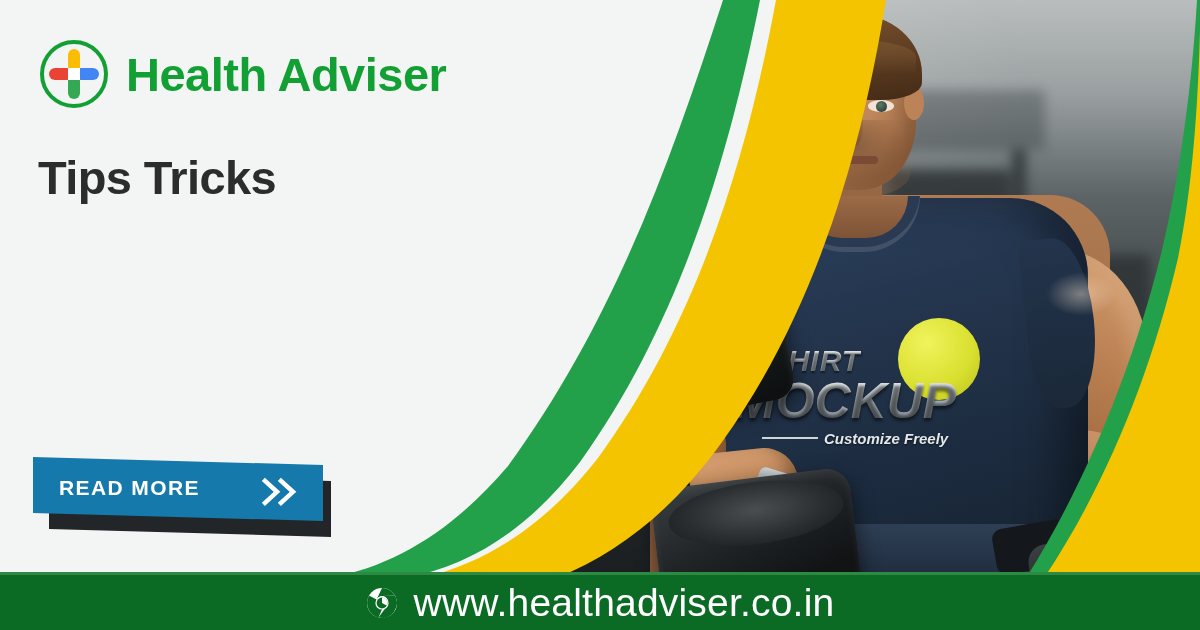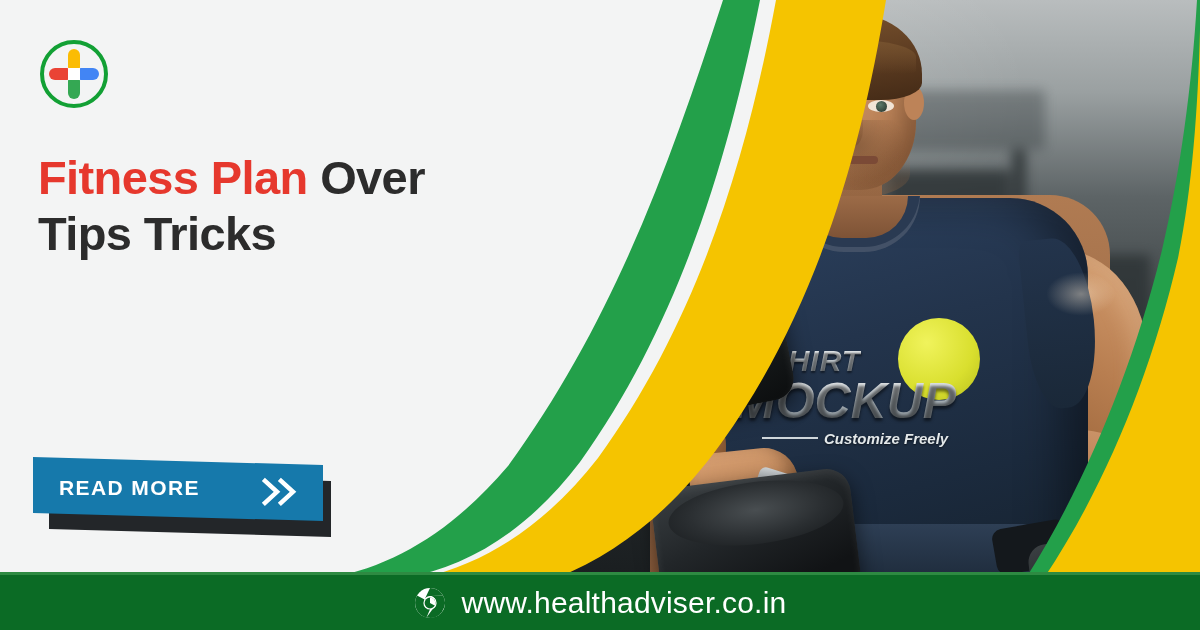--- a/index.html
+++ b/index.html
@@ -227,21 +227,21 @@
          display:flex; align-items:center; justify-content:space-between;
          padding:0 22px 0 26px; }
   .cta-label { color:#ffffff; font-size:21px; font-weight:bold; letter-spacing:1.4px;
                transform:skewY(-1.6deg); }
   .cta-chev { transform:skewY(-1.6deg); display:flex; align-items:center; }
 
   
   .footer { position:absolute; left:0; bottom:0; width:1200px; height:58px;
             background:#0b6b25; display:flex; align-items:center; justify-content:center; gap:16px;
             border-top:3px solid #2e8a42; }
-  .footer-url { color:#ffffff; font-size:30px; letter-spacing:0.2px; }
+  .footer-url { color:#ffffff; font-size:39px; letter-spacing:0.2px; }
   .chrome-icon { width:32px; height:32px; flex:none; }
 </style>
 </head>
 <body>
 
 <div id="banner">
 
   <div class="texture"></div>
 
   <div class="photo-panel">
@@ -334,26 +334,24 @@
     <div class="logo-mark">
       <svg width="72" height="72" viewBox="0 0 72 72">
         <circle cx="36" cy="36" r="32" fill="none" stroke="#12a034" stroke-width="4"></circle>
         <rect x="30" y="11" width="12" height="24" rx="6" fill="#fbbc04"></rect>
         <rect x="11" y="30" width="24" height="12" rx="6" fill="#ea4335"></rect>
         <rect x="37" y="30" width="24" height="12" rx="6" fill="#4285f4"></rect>
         <rect x="30" y="37" width="12" height="24" rx="6" fill="#34a853"></rect>
         <rect x="30" y="30" width="12" height="12" fill="#ffffff"></rect>
       </svg>
     </div>
+    <div class="logo-text" style="color:#12a034">Health Adviser</div>
   </div>
 
   <div class="headline">
-    <span class="ln">
-      <span class="hl-red">Fitness Plan </span><span class="hl-dark">Over</span>
-    </span>
     <span class="ln hl-dark">Tips Tricks</span>
   </div>
 
   <div class="cta-wrap">
     <div class="cta-shadow"></div>
     <div class="cta">
       <span class="cta-label">READ MORE</span>
       <span class="cta-chev">
         <svg width="42" height="30" viewBox="0 0 42 30">
           <path d="M6 4 L18 15 L6 26" fill="none" stroke="#ffffff" stroke-width="4.5" stroke-linecap="square" stroke-linejoin="miter"></path>

